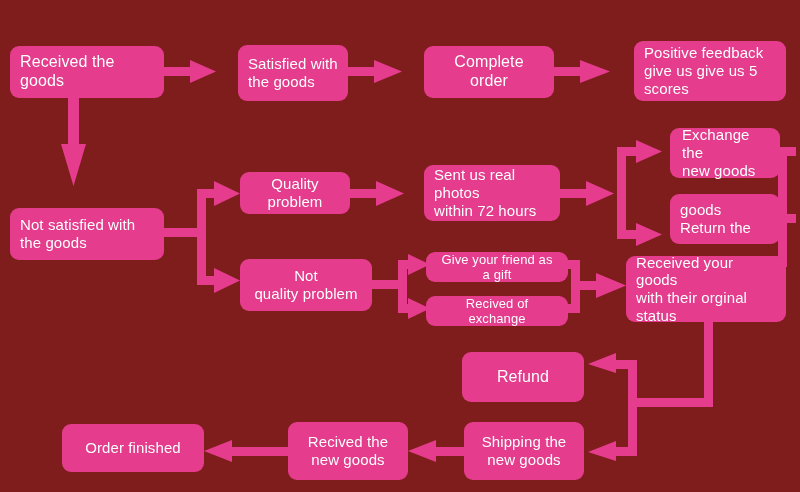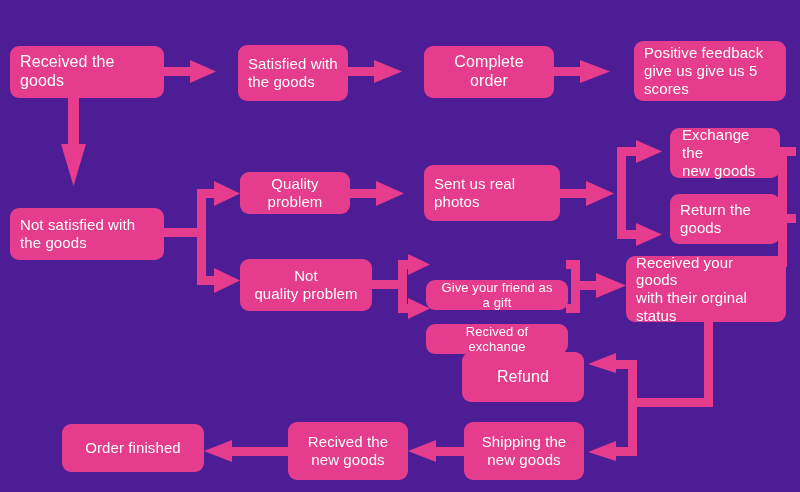--- a/index.html
+++ b/index.html
@@ -7,21 +7,21 @@
     padding: 0;
     background: #ffffff;
   }
   body {
     font-family: "Liberation Sans", sans-serif;
   }
   #canvas {
     position: relative;
     width: 800px;
     height: 492px;
-    background: #4c1d95;
+    background: #7f1d1d;
     overflow: hidden;
   }
   #wires {
     position: absolute;
     left: 0;
     top: 0;
     width: 800px;
     height: 492px;
   }
   .node {
@@ -34,21 +34,21 @@
     align-items: center;
     padding: 0 10px;
     line-height: 1.18;
     text-shadow: 0 0 1px rgba(0,0,0,0.12);
     letter-spacing: 0.1px;
   }
   .node.center { justify-content: center; text-align: center; }
   .node.left { justify-content: flex-start; text-align: left; }
   .t16 { font-size: 16px; }
   .t15 { font-size: 15px; }
-  .t13 { font-size: 13px; margin-top: 28px; }
+  .t13 { font-size: 13px; }
   .node span { display: block; width: 100%; }
 </style>
 </head>
 <body>
 
 <div id="canvas">
 
   <svg id="wires" viewBox="0 0 800 492" xmlns="http://www.w3.org/2000/svg">
     <g fill="#e63c8e">
 
@@ -176,34 +176,35 @@
     </span>
   </div>
 
   <div class="node center t15" style="left:240px; top:172px; width:110px; height:42px;">
     <span>Quality problem</span>
   </div>
 
   <div class="node left t15" style="left:424px; top:165px; width:136px; height:56px;">
     <span>
       <span>Sent us real photos</span>
+      <span>within 72 hours</span>
     </span>
   </div>
 
   <div class="node left t15" style="left:670px; top:128px; width:110px; height:50px;padding-left:12px;">
     <span>
       <span>Exchange the</span>
       <span>new goods</span>
     </span>
   </div>
 
   <div class="node left t15" style="left:670px; top:194px; width:110px; height:50px;">
     <span>
+      <span>goods</span>
       <span>Return the</span>
-      <span>goods</span>
     </span>
   </div>
 
   <div class="node center t15" style="left:240px; top:259px; width:132px; height:52px;">
     <span>
       <span>Not</span>
       <span>quality problem</span>
     </span>
   </div>
 

